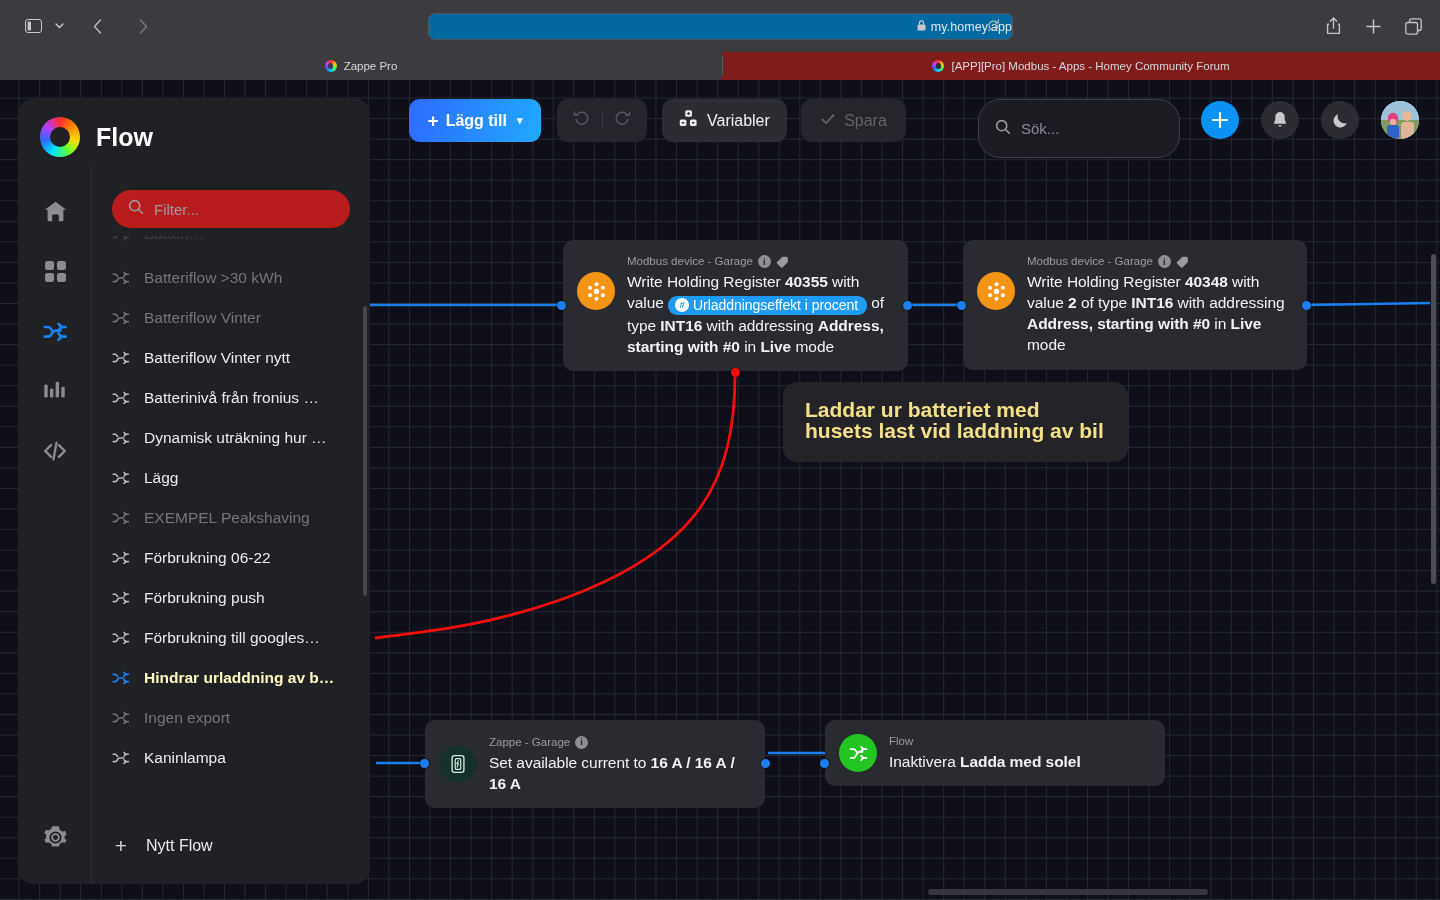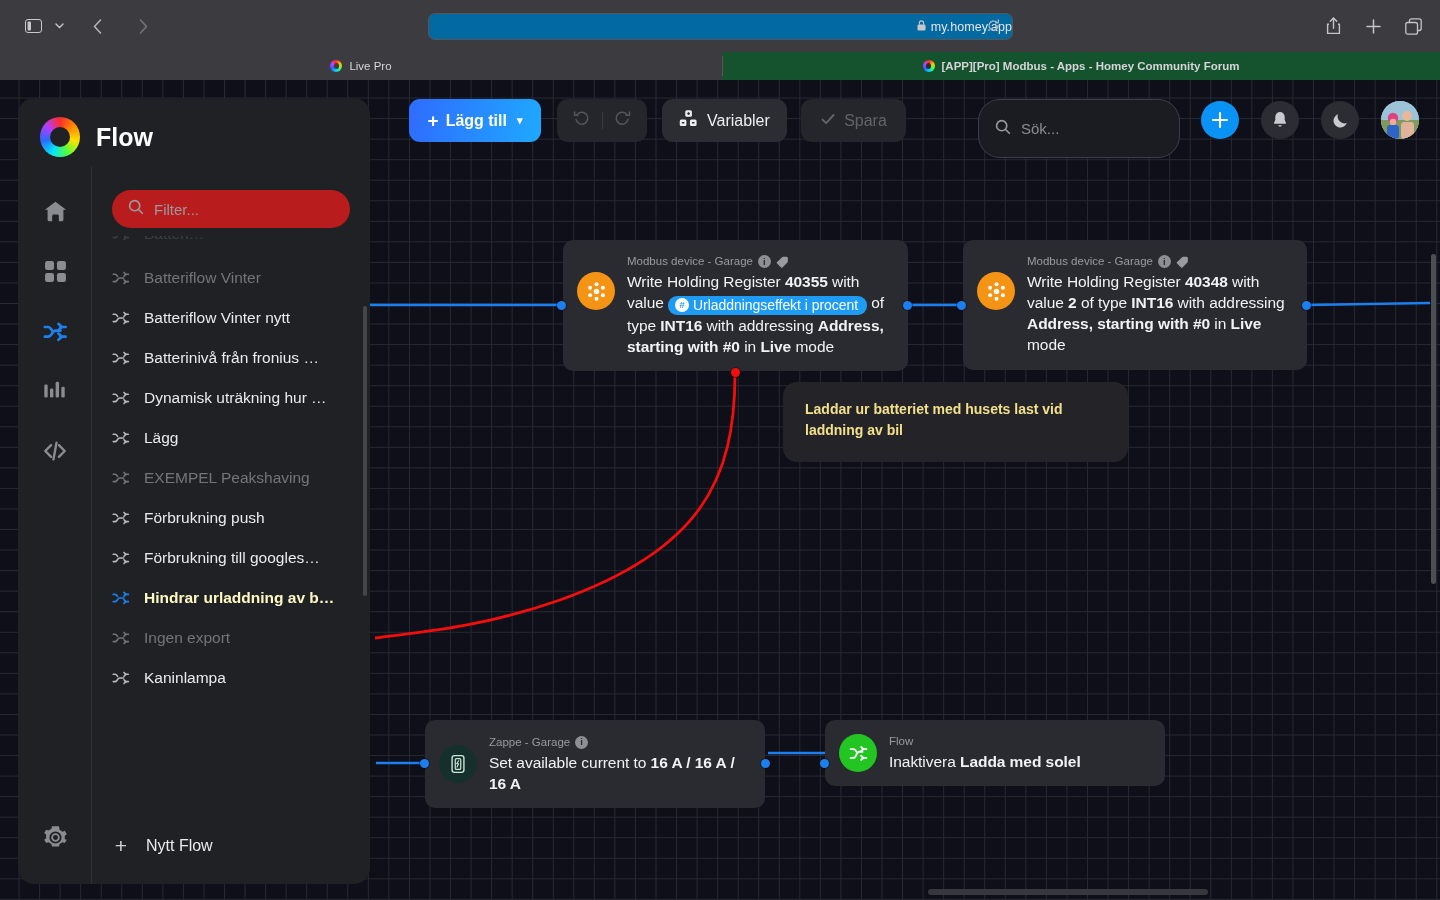--- a/index.html
+++ b/index.html
@@ -42,21 +42,21 @@
   
   .tabstrip{
     position:absolute; left:0; top:52px; width:1440px; height:28px;
     background:#3b3b40; display:flex;
   }
   .tab{
     height:28px; display:flex; align-items:center; justify-content:center;
     gap:7px; font-size:11.5px; color:#d5d5da; position:relative;
   }
   .tab.inactive{ width:722px; background:#3b3b40; }
-  .tab.active{ flex:1; background:#14532d;font-weight:bold; }
+  .tab.active{ flex:1; background:#7f1d1d; }
   .tab.active::before{
     content:""; position:absolute; left:0; top:4px; bottom:4px; width:1px; background:#56565c;
   }
   .homey-dot{
     width:12px; height:12px; border-radius:50%;
     background:conic-gradient(#ff2d2d,#ffbf00,#4cff4c,#00d0ff,#3b5bff,#c040ff,#ff2d2d);
     position:relative; flex:0 0 auto;
   }
   .homey-dot::after{
     content:""; position:absolute; inset:3.2px; border-radius:50%; background:#3b3b40;
@@ -115,21 +115,21 @@
     padding:0 9px 1px 7px; font-size:14px; line-height:18px;
     vertical-align:baseline; white-space:nowrap;
   }
   .token .hash{
     width:14px; height:14px; border-radius:50%; background:#fff; color:#1e9cf5;
     font-size:9.5px; font-weight:bold; display:inline-flex;
     align-items:center; justify-content:center; line-height:1;
   }
   .note-card{
     position:absolute; background:#242428; border-radius:14px;
-    padding:17px 22px; color:#f3e08a; font-size:14px; line-height:21px;
+    padding:17px 22px; color:#f3e08a; font-size:21px; line-height:21px;
     font-weight:700;
   }
 
   .port{
     position:absolute; width:9px; height:9px; border-radius:50%;
     background:#1b7ff0; box-shadow:0 0 0 1px rgba(0,0,0,.35);
   }
   .port.red{ background:#f40d0d; }
 
   
@@ -312,21 +312,21 @@
           <rect x="4.5" y=".8" width="11.7" height="11.7" rx="2" fill="none" stroke="#c3c3c9" stroke-width="1.3"></rect>
           <rect x=".8" y="4.5" width="11.7" height="11.7" rx="2" fill="#3b3b40" stroke="#c3c3c9" stroke-width="1.3"></rect>
         </svg>
     </div>
   </div>
 </div>
 
 <div class="tabstrip">
   <div class="tab inactive">
     <span class="homey-dot"></span>
-    <span>Live Pro</span>
+    <span>Zappe Pro</span>
   </div>
   <div class="tab active">
     <span class="homey-dot"></span>
     <span>[APP][Pro] Modbus - Apps - Homey Community Forum</span>
   </div>
 </div>
 
 <div class="canvas">
 
   <svg class="edges">
@@ -632,20 +632,33 @@
           <span class="fi-ico">
               <svg width="18" height="16" viewBox="0 0 22 18" fill="none" stroke="currentColor" stroke-width="1.9" stroke-linecap="round" stroke-linejoin="round">
                 <path d="M1.5 4.5h2.2c1.6 0 2.2 1.3 3.1 2.6"></path>
                 <path d="M20 4.5h-4"></path>
                 <path d="M14.6 2.2L17 4.5l-2.4 2.3"></path>
                 <path d="M1.5 13.4h2.4c2.8 0 2.7-4.4 5.4-4.4h5"></path>
                 <path d="M14.6 11.1L17 13.4l-2.4 2.3"></path>
                 <path d="M20 13.4h-4"></path>
               </svg>
             </span>
+          <span class="label">Batteriflow &gt;30 kWh</span>
+        </div>
+        <div class="flow-item disabled">
+          <span class="fi-ico">
+              <svg width="18" height="16" viewBox="0 0 22 18" fill="none" stroke="currentColor" stroke-width="1.9" stroke-linecap="round" stroke-linejoin="round">
+                <path d="M1.5 4.5h2.2c1.6 0 2.2 1.3 3.1 2.6"></path>
+                <path d="M20 4.5h-4"></path>
+                <path d="M14.6 2.2L17 4.5l-2.4 2.3"></path>
+                <path d="M1.5 13.4h2.4c2.8 0 2.7-4.4 5.4-4.4h5"></path>
+                <path d="M14.6 11.1L17 13.4l-2.4 2.3"></path>
+                <path d="M20 13.4h-4"></path>
+              </svg>
+            </span>
           <span class="label">Batteriflow Vinter</span>
         </div>
         <div class="flow-item">
           <span class="fi-ico">
               <svg width="18" height="16" viewBox="0 0 22 18" fill="none" stroke="currentColor" stroke-width="1.9" stroke-linecap="round" stroke-linejoin="round">
                 <path d="M1.5 4.5h2.2c1.6 0 2.2 1.3 3.1 2.6"></path>
                 <path d="M20 4.5h-4"></path>
                 <path d="M14.6 2.2L17 4.5l-2.4 2.3"></path>
                 <path d="M1.5 13.4h2.4c2.8 0 2.7-4.4 5.4-4.4h5"></path>
                 <path d="M14.6 11.1L17 13.4l-2.4 2.3"></path>
@@ -698,20 +711,33 @@
               <svg width="18" height="16" viewBox="0 0 22 18" fill="none" stroke="currentColor" stroke-width="1.9" stroke-linecap="round" stroke-linejoin="round">
                 <path d="M1.5 4.5h2.2c1.6 0 2.2 1.3 3.1 2.6"></path>
                 <path d="M20 4.5h-4"></path>
                 <path d="M14.6 2.2L17 4.5l-2.4 2.3"></path>
                 <path d="M1.5 13.4h2.4c2.8 0 2.7-4.4 5.4-4.4h5"></path>
                 <path d="M14.6 11.1L17 13.4l-2.4 2.3"></path>
                 <path d="M20 13.4h-4"></path>
               </svg>
             </span>
           <span class="label">EXEMPEL Peakshaving</span>
+        </div>
+        <div class="flow-item">
+          <span class="fi-ico">
+              <svg width="18" height="16" viewBox="0 0 22 18" fill="none" stroke="currentColor" stroke-width="1.9" stroke-linecap="round" stroke-linejoin="round">
+                <path d="M1.5 4.5h2.2c1.6 0 2.2 1.3 3.1 2.6"></path>
+                <path d="M20 4.5h-4"></path>
+                <path d="M14.6 2.2L17 4.5l-2.4 2.3"></path>
+                <path d="M1.5 13.4h2.4c2.8 0 2.7-4.4 5.4-4.4h5"></path>
+                <path d="M14.6 11.1L17 13.4l-2.4 2.3"></path>
+                <path d="M20 13.4h-4"></path>
+              </svg>
+            </span>
+          <span class="label">Förbrukning 06-22</span>
         </div>
         <div class="flow-item">
           <span class="fi-ico">
               <svg width="18" height="16" viewBox="0 0 22 18" fill="none" stroke="currentColor" stroke-width="1.9" stroke-linecap="round" stroke-linejoin="round">
                 <path d="M1.5 4.5h2.2c1.6 0 2.2 1.3 3.1 2.6"></path>
                 <path d="M20 4.5h-4"></path>
                 <path d="M14.6 2.2L17 4.5l-2.4 2.3"></path>
                 <path d="M1.5 13.4h2.4c2.8 0 2.7-4.4 5.4-4.4h5"></path>
                 <path d="M14.6 11.1L17 13.4l-2.4 2.3"></path>
                 <path d="M20 13.4h-4"></path>

